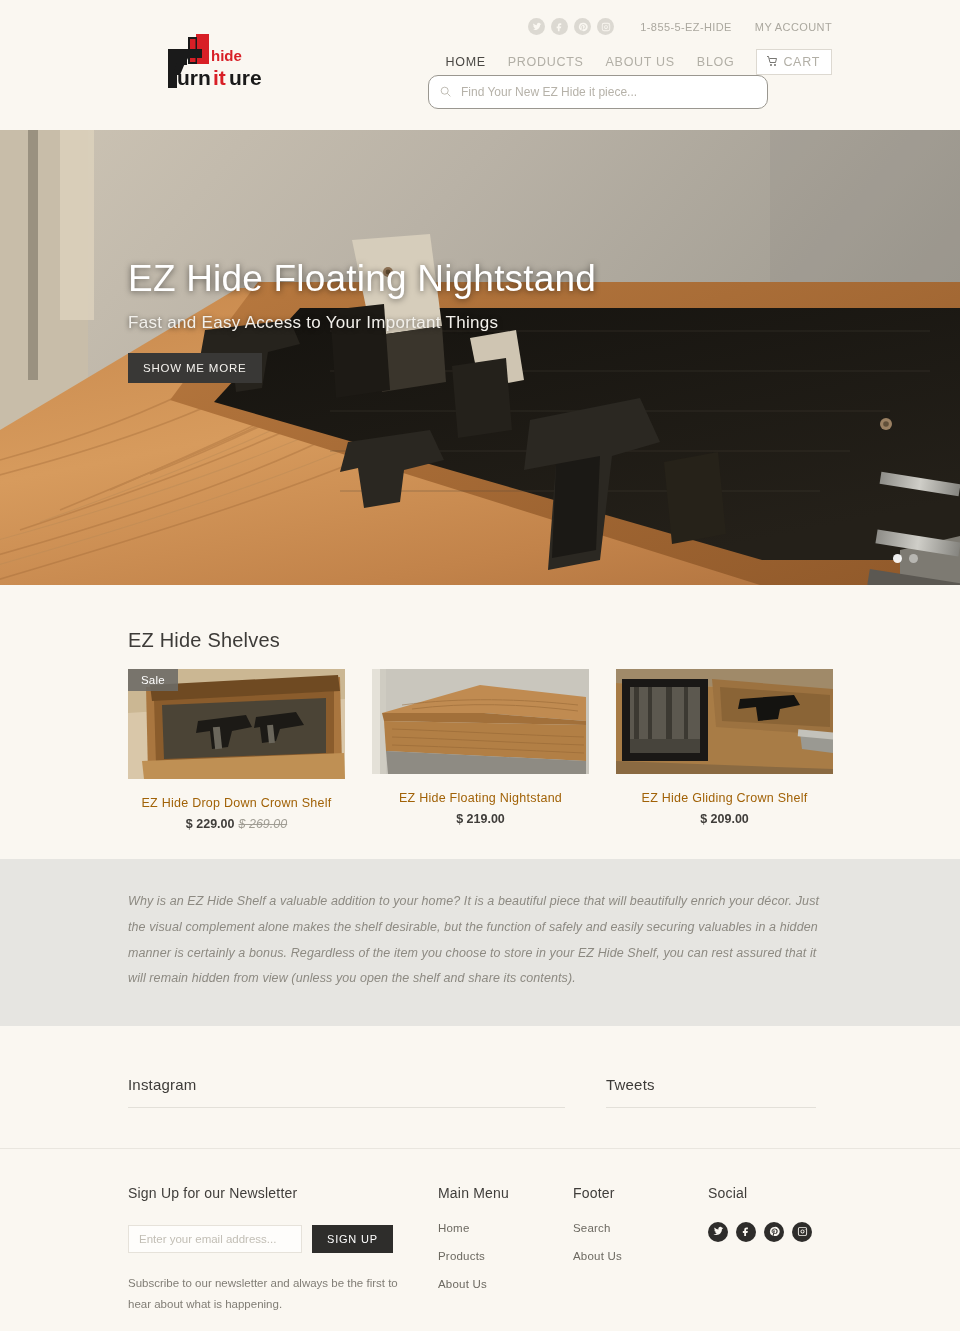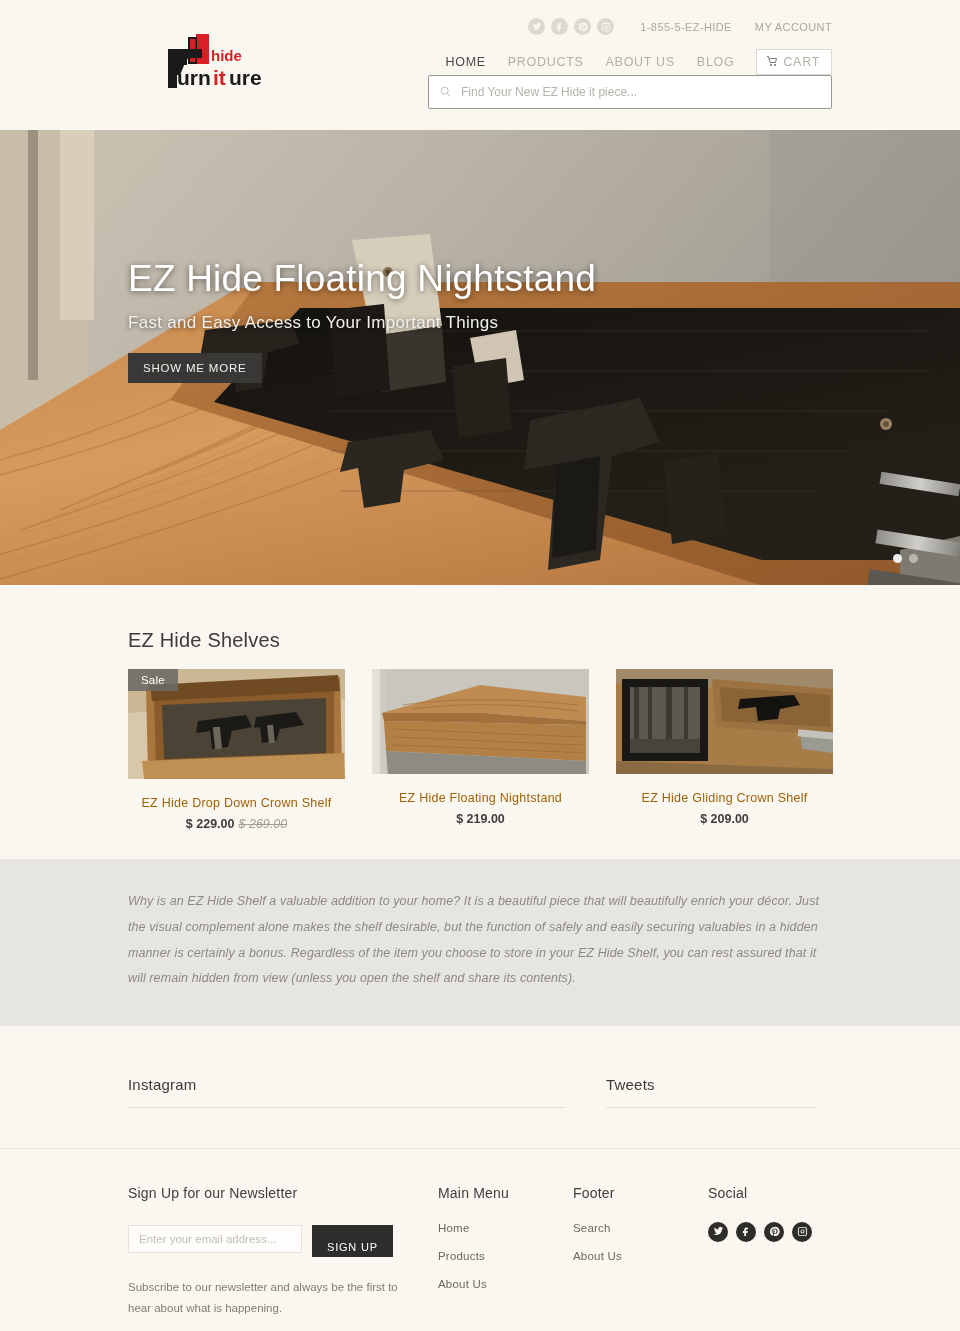--- a/index.html
+++ b/index.html
@@ -51,22 +51,22 @@
   .mainnav a.active { color: #4a4844; }
   .cart-btn {
     margin-left: 22px; border: 1px solid #ddd9d1; background: #fff;
     padding: 5px 11px 5px 9px; display: flex; gap: 5px;
     font-size: 12.5px; letter-spacing: .7px; color: #56544f; text-decoration: none;
   }
   .cart-btn svg { width: 12px; height: 12px; fill: none; stroke: #56544f; stroke-width: 1.6; }
 
   .searchwrap { position: absolute; left: 428px; top: 75px; width: 404px; height: 34px; }
   .searchwrap .sinput {
-    width: 404px; height: 34px; background: #fff;
-    border: 1px solid #9a9790; border-radius: 2px;
+    width: 340px; height: 34px; background: #fff;
+    border: 1px solid #9a9790; border-radius: 10px;
     padding: 0 10px 0 32px; font-size: 12px;
     font-family: "Liberation Sans", sans-serif; color: #55534e;
   }
   .searchwrap .sinput::placeholder { color: #b6b2a9; }
   .searchwrap .sicon {
     position: absolute; left: 11px; top: 10px; width: 13px; height: 13px;
     stroke: #b6b2a9; fill: none; stroke-width: 1.6;
   }
 
   
@@ -147,21 +147,21 @@
   .fcol-menu .fcol-h, .fcol-footer .fcol-h, .fcol-social .fcol-h { margin-bottom: 21px; }
   .flink { display: block; font-size: 11.5px; color: #6c6961; text-decoration: none; margin-bottom: 16px; letter-spacing: .2px; }
   .newsform { display: flex; align-items: stretch; }
   .newsform input {
     width: 174px; height: 28px; background: #fefdfb; border: 1px solid #e6e2da;
     padding: 0 10px; font-size: 11.5px; color: #55534e; font-family: "Liberation Sans", sans-serif;
   }
   .newsform input::placeholder { color: #c2beb5; }
   .newsform button {
     margin-left: 10px; background: #2e2d2b; color: #fff; border: 0;
-    font-size: 11px; letter-spacing: .8px; padding: 16px 15px; height: 28px; cursor: pointer;
+    font-size: 11px; letter-spacing: .8px; padding: 8px 15px; height: 28px; cursor: pointer;
     font-family: "Liberation Sans", sans-serif;
     text-align: center;
   }
   .newstext { margin-top: 20px; font-size: 11.5px; line-height: 1.85; color: #807d75; width: 288px; }
   .soc-bot { display: flex; gap: 8px; }
   .soc-bot .circ {
     width: 20px; height: 20px; border-radius: 50%; background: #2e2d2b;
     display: flex; align-items: center; justify-content: center;
   }
   .soc-bot .circ svg { width: 11px; height: 11px; fill: #faf7f1; }

